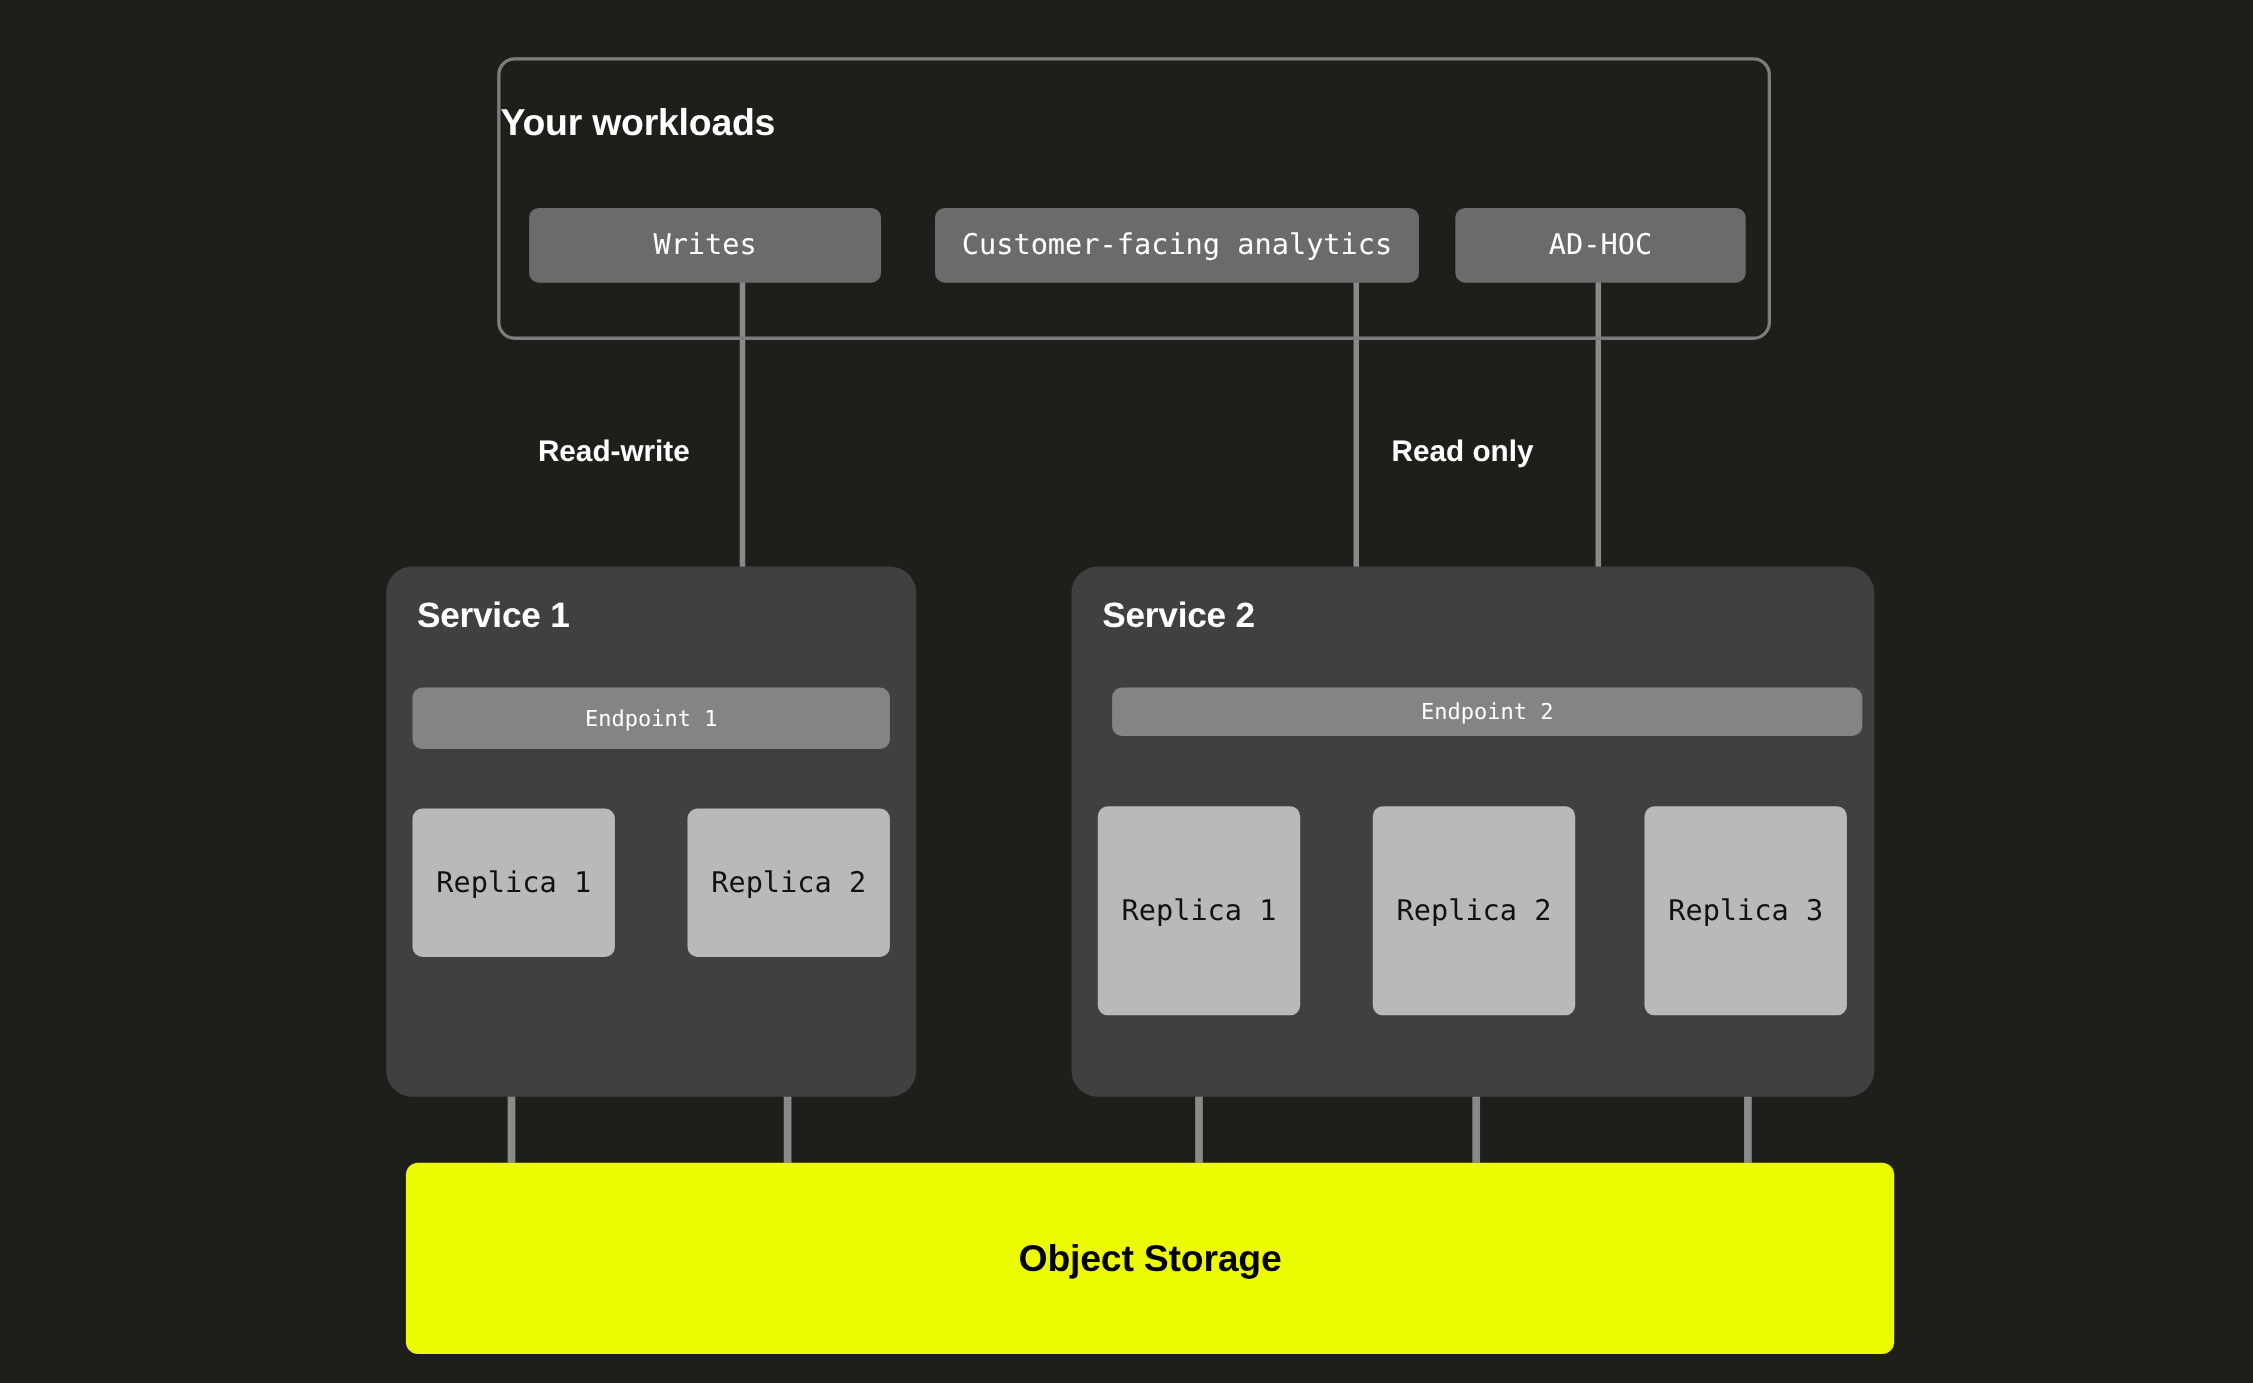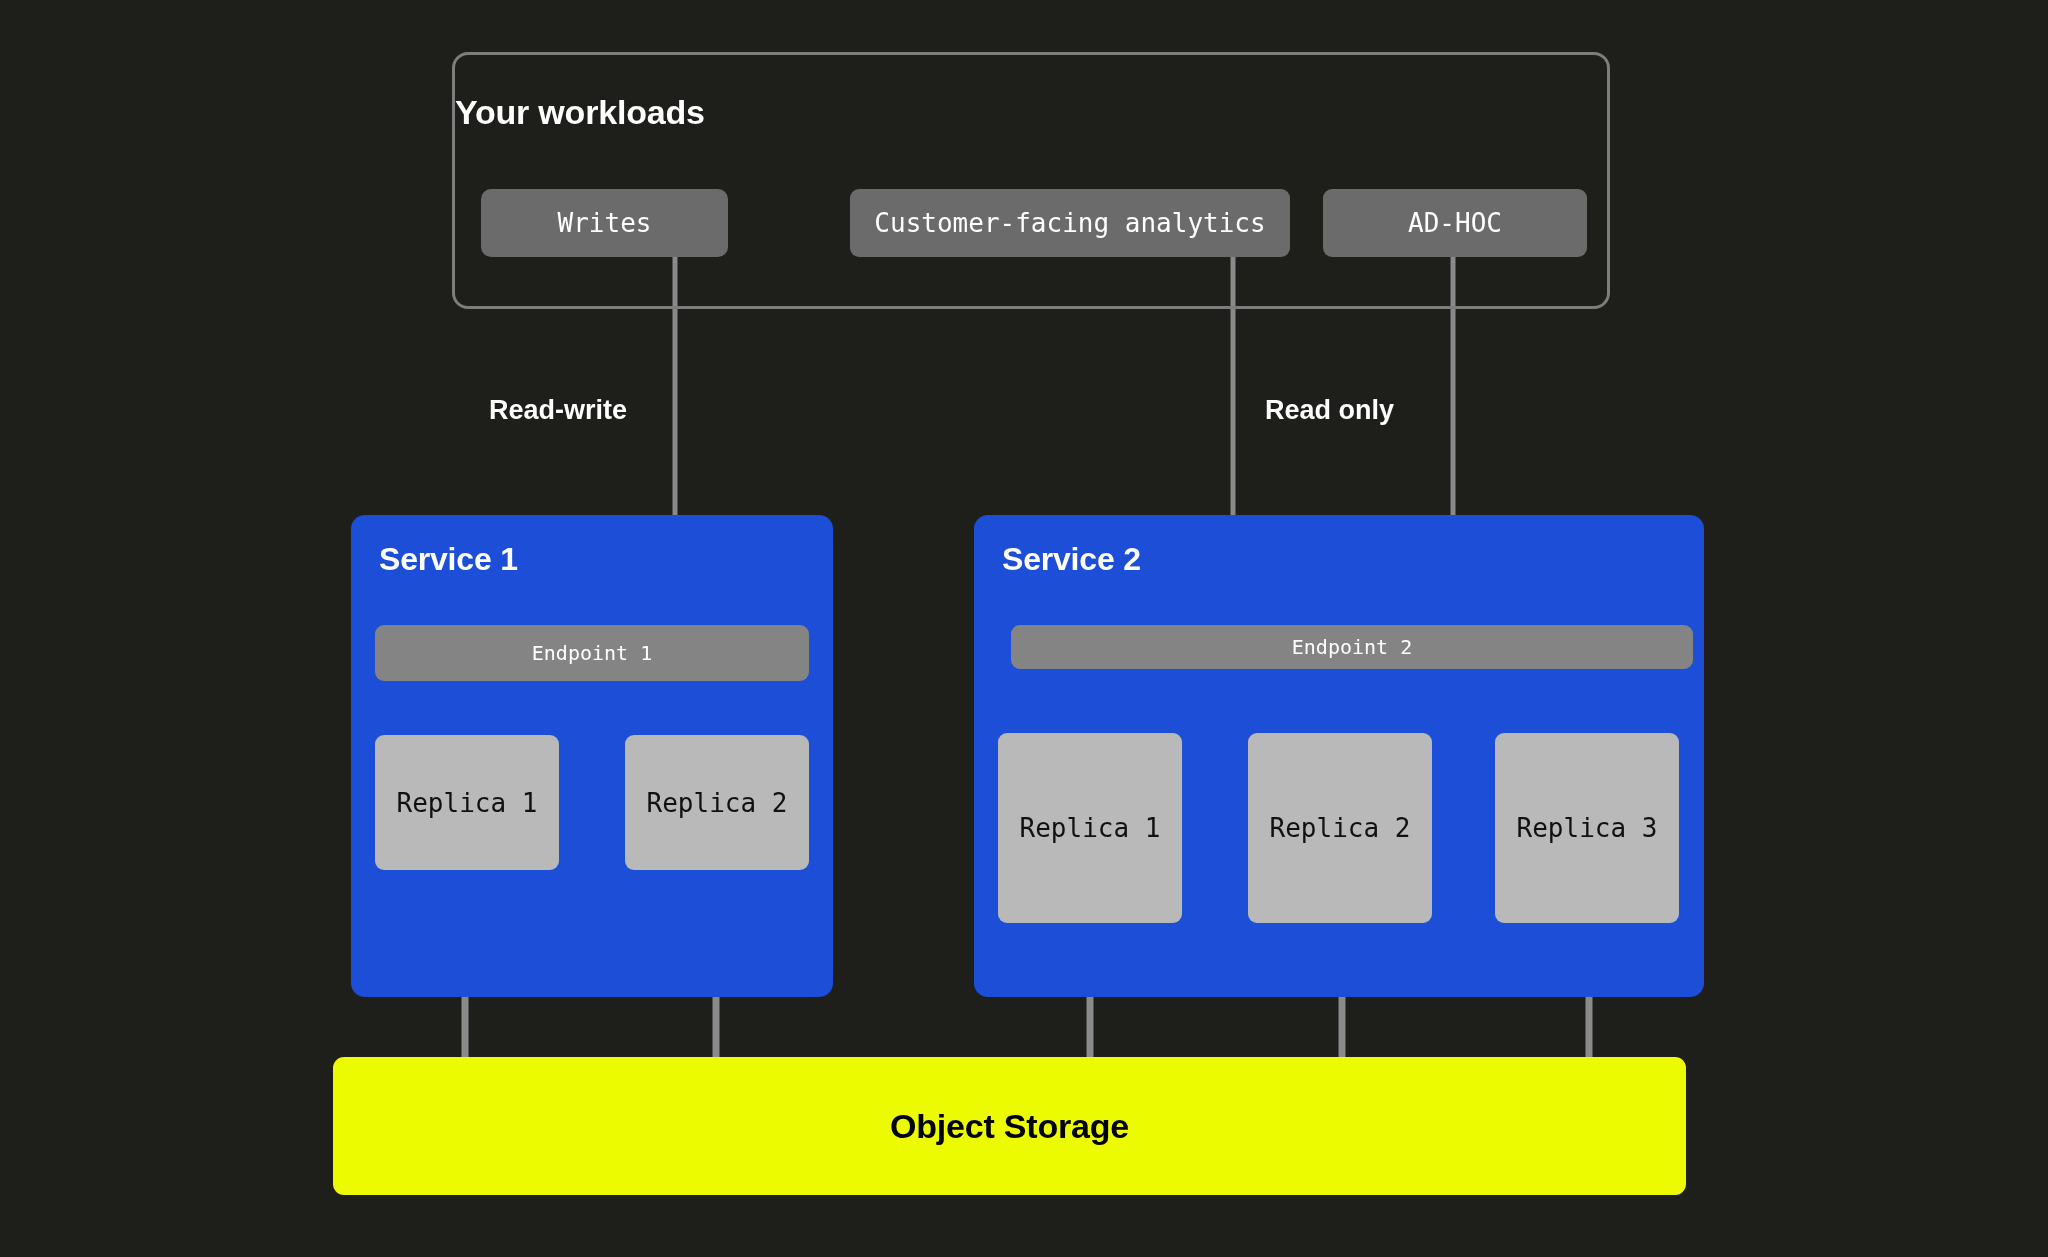--- a/index.html
+++ b/index.html
@@ -64,41 +64,41 @@
     background: #6b6b6b;
     border-radius: 9px;
     color: #ffffff;
     font-family: "DejaVu Sans Mono", monospace;
     font-size: 26px;
     display: flex;
     align-items: center;
     justify-content: center;
     white-space: nowrap;
   }
-  .wl-writes   { left: 26px;  width: 247px; border-radius: 10px; }
+  .wl-writes   { left: 26px;  width: 320px; }
   .wl-analytics{ left: 395px; width: 440px; }
   .wl-adhoc    { left: 868px; width: 264px; }
 
   
   .edge-label {
     position: absolute;
     color: #ffffff;
     font-size: 27px;
     font-weight: bold;
     white-space: nowrap;
     z-index: 4;
   }
   .lbl-rw { left: 489px; top: 395px; }
   .lbl-ro { left: 1265px; top: 395px; }
 
   
   .service-panel {
     position: absolute;
-    background: #1d4ed8;
-    border-radius: 14px;
+    background: #404040;
+    border-radius: 24px;
     z-index: 2;
   }
   .svc1 { left: 351px;  top: 515px; width: 482px;  height: 482px; }
   .svc2 { left: 974px;  top: 515px; width: 730px;  height: 482px; text-align: right; }
 
   .service-title {
     position: absolute;
     left: 28px;
     top: 26px;
     color: #ffffff;
@@ -139,24 +139,24 @@
   .s1r1 { left: 24px;  top: 220px; width: 184px; height: 135px; }
   .s1r2 { left: 274px; top: 220px; width: 184px; height: 135px; }
   
   .s2r1 { left: 24px;  top: 218px; width: 184px; height: 190px; }
   .s2r2 { left: 274px; top: 218px; width: 184px; height: 190px; }
   .s2r3 { left: 521px; top: 218px; width: 184px; height: 190px; }
 
   
   .object-storage {
     position: absolute;
-    left: 333px;
+    left: 369px;
     top: 1057px;
     width: 1353px;
-    height: 138px;
+    height: 174px;
     background: #edfb00;
     border-radius: 11px;
     color: #000000;
     font-size: 34px;
     font-weight: bold;
     display: flex;
     align-items: center;
     justify-content: center;
     z-index: 3;
     letter-spacing: -0.2px;

